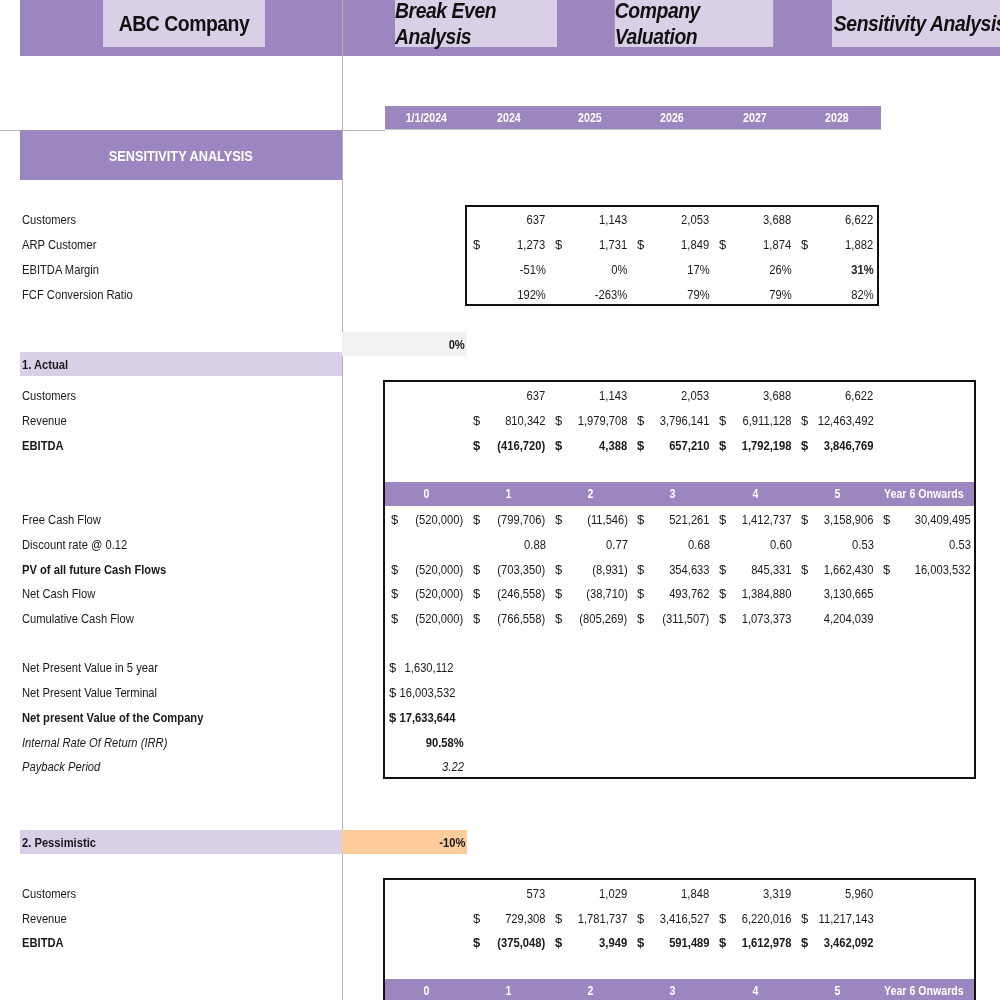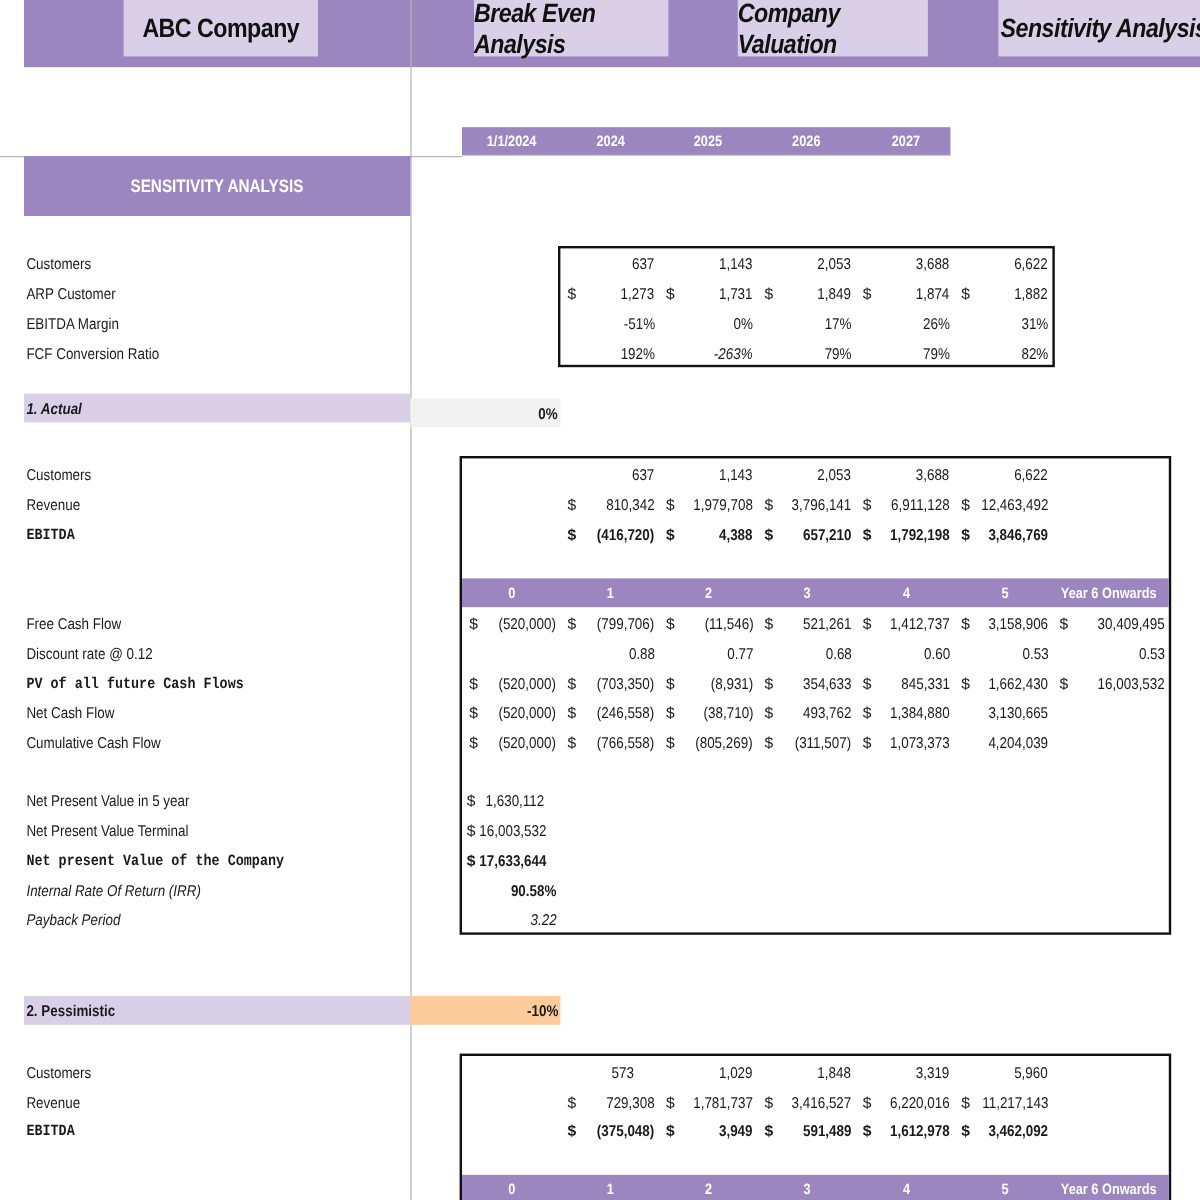--- a/index.html
+++ b/index.html
@@ -12,32 +12,32 @@
   .header-band { left: 20px; top: 0; width: 980px; height: 56px; background: #9b86c0; }
   .nav-tab { position: absolute; top: 0; height: 47px; background: #d9d0e8; display: flex; align-items: center; justify-content: center;
              font-family: "Liberation Sans", sans-serif; font-size: 22px; color: #111; letter-spacing: -0.5px; transform: scaleX(0.88); transform-origin: center; }
   .nav-tab.company { font-weight: bold; }
   .nav-tab.italic { font-style: italic; font-weight: bold; }
 
   .vline { left: 342px; top: 0; width: 1px; height: 1000px; background: #b5b5b5; }
   .hline { left: 0; top: 130px; width: 385px; height: 1px; background: #b5b5b5; }
 
   
-  .year-header { left: 385px; top: 106px; width: 407px; height: 24px; background: #9b86c0; border-bottom: 1px solid #c8c8c8; text-align: right; }
+  .year-header { left: 385px; top: 106px; width: 496px; height: 24px; background: #9b86c0; border-bottom: 1px solid #c8c8c8; text-align: right; }
   .cell { position: absolute; height: 24px; display: flex; align-items: center; justify-content: center;
           white-space: nowrap; font-size: 12.5px; }
   .hdr-txt { color: #ffffff; font-weight: bold; font-size: 12.5px; transform: scaleX(0.85); }
 
   .section-title { left: 20px; top: 130px; width: 322px; height: 50px; background: #9b86c0; color: #fff; font-weight: bold;
                    display: flex; align-items: center; justify-content: center; font-size: 15px; }
   .section-title span { transform: scaleX(0.85); display: inline-block; }
 
   .label { position: absolute; left: 22px; height: 24px; display: flex; align-items: center; font-size: 13px; white-space: nowrap; }
   .label span { display: inline-block; transform: scaleX(0.86); transform-origin: left center; }
-  .bold { font-weight: bold; font-family: Liberation Mono, monospace; }
+  .bold { font-weight: bold; }
   .italic { font-style: italic; }
 
   .scenario-bar { left: 20px; width: 322px; height: 24px; background: #d9d0e8; display: flex; align-items: center; padding-left: 2px; font-weight: bold; font-size: 13px; }
   .scenario-bar span { transform: scaleX(0.86); transform-origin: left center; display: inline-block; }
   .scenario-val { left: 342px; width: 125px; height: 24px; display: flex; align-items: center; justify-content: flex-end; padding-right: 2px; font-weight: bold; font-size: 13px; }
   .scenario-val span { transform: scaleX(0.86); transform-origin: right center; display: inline-block; }
 
   .box { position: absolute; border: 2px solid #111; background: transparent; }
 
   
@@ -152,47 +152,47 @@
     <span class="v">0%</span>
   </div>
 <div class="num" style="left:631px;top:257px;">
     <span class="d"></span>
     <span class="v">17%</span>
   </div>
 <div class="num" style="left:713px;top:257px;">
     <span class="d"></span>
     <span class="v">26%</span>
   </div>
-<div class="num" style="left:795px;top:257px;">
+<div class="num" style="left:795px;top:257px;font-weight:bold;">
     <span class="d"></span>
     <span class="v">31%</span>
   </div>
 
 <div class="num" style="left:467px;top:282px;">
     <span class="d"></span>
     <span class="v">192%</span>
   </div>
-<div class="num" style="left:549px;top:282px;font-style:italic;">
+<div class="num" style="left:549px;top:282px;">
     <span class="d"></span>
     <span class="v">-263%</span>
   </div>
 <div class="num" style="left:631px;top:282px;">
     <span class="d"></span>
     <span class="v">79%</span>
   </div>
 <div class="num" style="left:713px;top:282px;">
     <span class="d"></span>
     <span class="v">79%</span>
   </div>
 <div class="num" style="left:795px;top:282px;">
     <span class="d"></span>
     <span class="v">82%</span>
   </div>
 
-<div class="abs scenario-bar" style="top:328px;font-style:italic;">
+<div class="abs scenario-bar" style="top:352px;">
     <span>1. Actual</span>
   </div>
 <div class="abs scenario-val" style="top:332px;background:#f2f2f2;">
     <span>0%</span>
   </div>
 
 <div class="box" style="left:383px;top:380px;width:593px;height:399px;"></div>
 
 <div class="label" style="top:383px;">
     <span>Customers</span>
@@ -487,21 +487,21 @@
 <div class="label" style="top:881px;">
     <span>Customers</span>
   </div>
 <div class="label" style="top:906px;">
     <span>Revenue</span>
   </div>
 <div class="label bold" style="top:930px;">
     <span>EBITDA</span>
   </div>
 
-<div class="num" style="left:450px;top:881px;">
+<div class="num" style="left:467px;top:881px;">
     <span class="d"></span>
     <span class="v">573</span>
   </div>
 <div class="num" style="left:549px;top:881px;">
     <span class="d"></span>
     <span class="v">1,029</span>
   </div>
 <div class="num" style="left:631px;top:881px;">
     <span class="d"></span>
     <span class="v">1,848</span>

